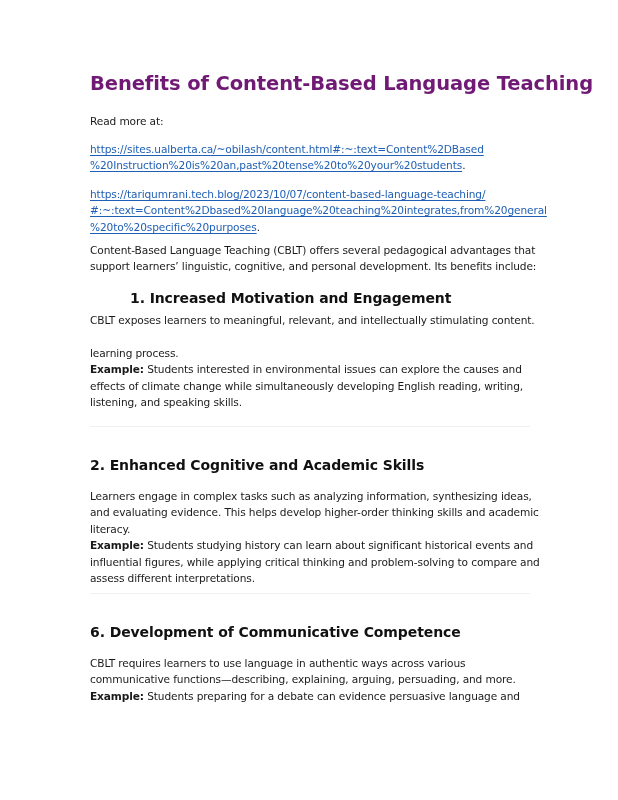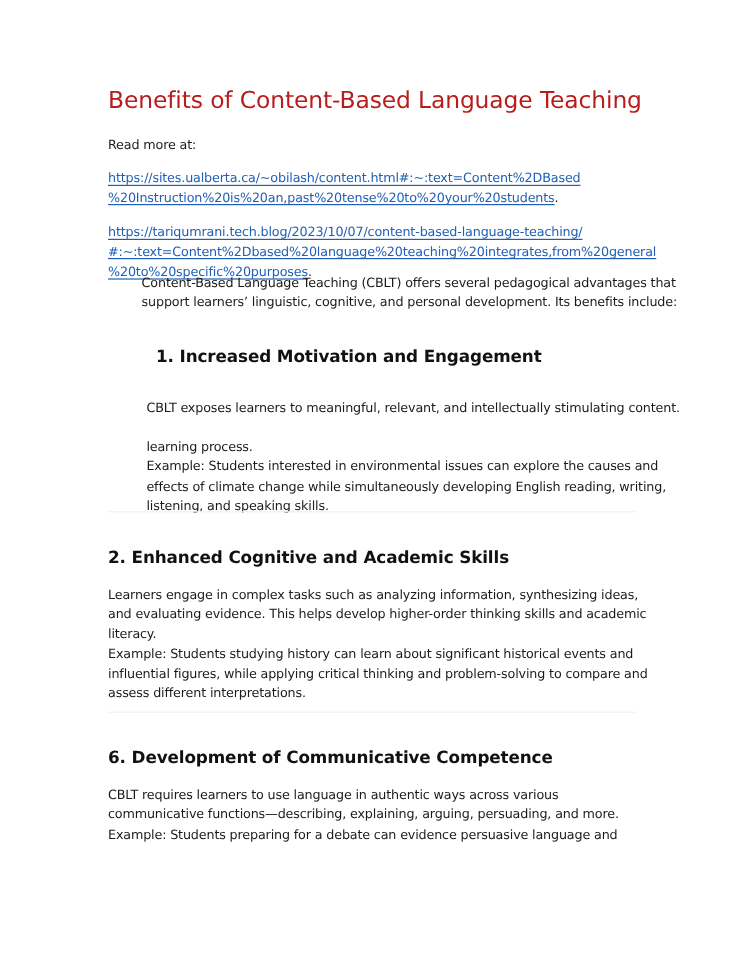--- a/index.html
+++ b/index.html
@@ -20,22 +20,22 @@
       left: 90px;
       top: 0;
       width: 440px;
     }
     .doc-title {
       position: absolute;
       top: 72px;
       left: 0;
       margin: 0;
       font-size: 19.5px;
-      font-weight: normal;
-      color: #b91c1c;
+      font-weight: bold;
+      color: #701a75;
       white-space: nowrap;
       letter-spacing: -0.1px;
     }
     .p {
       position: absolute;
       left: 0;
       margin: 0;
       font-size: 10.6px;
       line-height: 16.4px;
       white-space: nowrap;
@@ -58,21 +58,21 @@
       white-space: nowrap;
       letter-spacing: -0.1px;
     }
     .hr {
       position: absolute;
       left: 0;
       width: 440px;
       height: 1px;
       background: #f0f0f0;
     }
-    b { font-weight: normal; }
+    b { font-weight: bold; }
   </style>
 </head>
 <body>
 
 <div class="page">
 
   <h1 class="doc-title">Benefits of Content-Based Language Teaching</h1>
 
   <p class="p" style="top:113px;">Read more at:</p>
 
@@ -80,27 +80,27 @@
     <a class="link">https://sites.ualberta.ca/~obilash/content.html#:~:text=Content%2DBased</a><br>
     <a class="link">%20Instruction%20is%20an,past%20tense%20to%20your%20students</a><span>.</span>
   </p>
 
   <p class="p" style="top:186px;">
     <a class="link">https://tariqumrani.tech.blog/2023/10/07/content-based-language-teaching/</a><br>
     <a class="link">#:~:text=Content%2Dbased%20language%20teaching%20integrates,from%20general</a><br>
     <a class="link">%20to%20specific%20purposes</a><span>.</span>
   </p>
 
-  <p class="p" style="top:228px;margin-left:28px;">
+  <p class="p" style="top:242px;">
     <span>Content-Based Language Teaching (CBLT) offers several pedagogical advantages that</span><br>
     <span>support learners’ linguistic, cognitive, and personal development. Its benefits include:</span>
   </p>
 
   <h2 class="h2" style="top:290px;margin-left:40px;">1. Increased Motivation and Engagement</h2>
-  <p class="p" style="top:332px;margin-left:32px;">
+  <p class="p" style="top:312px;">
     <span>CBLT exposes learners to meaningful, relevant, and intellectually stimulating content.</span><br>
     <br>
     <span>learning process.</span><br>
     <b>Example:</b><span> Students interested in environmental issues can explore the causes and</span><br>
     <span>effects of climate change while simultaneously developing English reading, writing,</span><br>
     <span>listening, and speaking skills.</span>
   </p>
   <div class="hr" style="top:426px;"></div>
 
   <h2 class="h2" style="top:457px;">2. Enhanced Cognitive and Academic Skills</h2>

